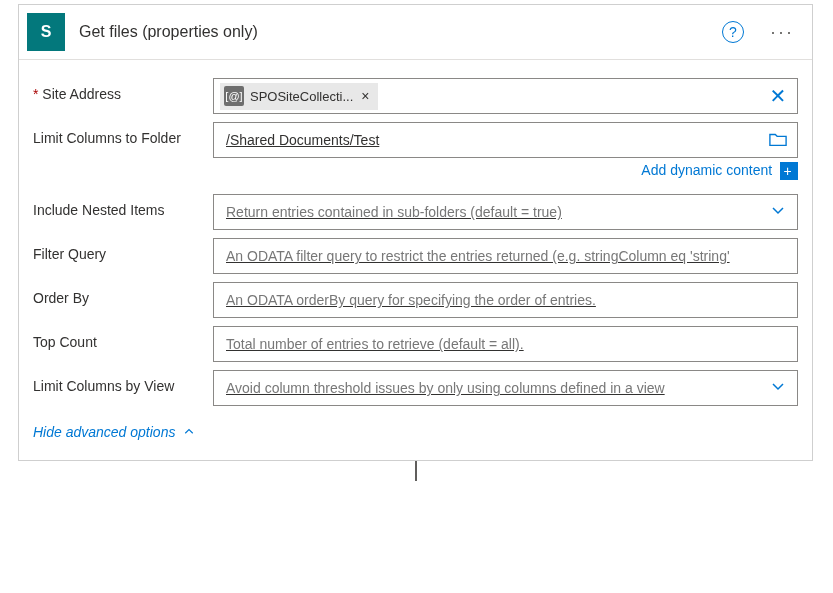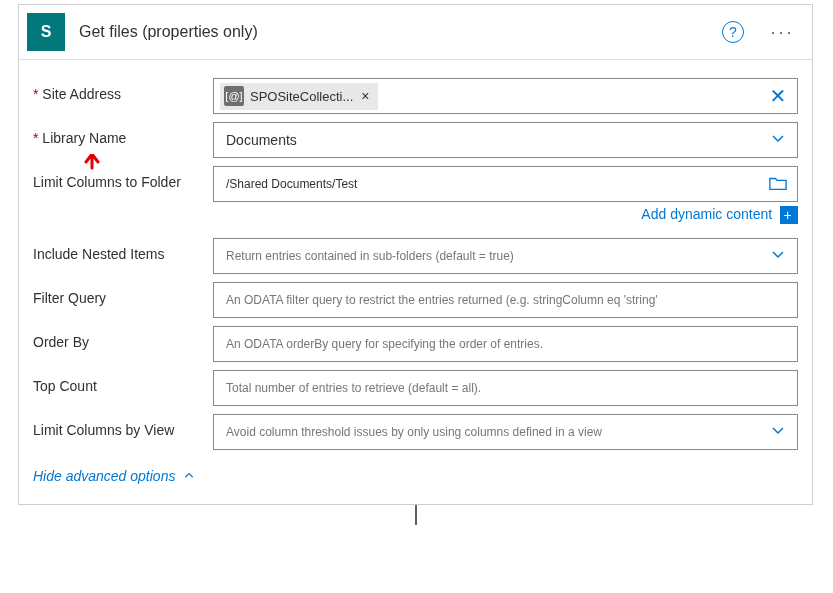--- a/index.html
+++ b/index.html
@@ -12,21 +12,21 @@
     .more-icon { color: #605e5c; font-size: 18px; letter-spacing: 2px; cursor: pointer; padding: 0 4px; }
     .card-body { padding: 18px 14px 20px 14px; }
     .row { display: flex; align-items: flex-start; margin-bottom: 8px; }
     .label { width: 180px; padding-top: 8px; font-size: 14px; }
     .req { color: #a80000; }
     .field { flex: 1; min-width: 0; }
     .combo { border: 1px solid #8a8886; height: 36px; display: flex; align-items: center; padding: 0 4px 0 6px; position: relative; }
     .combo .chev { color: #0078d4; font-size: 16px; width: 30px; text-align: center; cursor: pointer; }
     .combo .clear-x { color: #0078d4; font-size: 20px; width: 30px; text-align: center; cursor: pointer; font-weight: 300; }
     .combo .folder { color: #0078d4; width: 30px; text-align: center; cursor: pointer; }
-    .combo input { border: none; outline: none; flex: 1; font-size: 12px; padding: 0 6px; font-family: inherit; color: #323130; }
+    .combo input { border: none; outline: none; flex: 1; font-size: 14px; padding: 0 6px; font-family: inherit; color: #323130; text-decoration: underline; }
     .combo input::placeholder { color: #777; }
     .token { background: #e8e8e8; height: 27px; display: flex; align-items: center; padding: 0 8px 0 4px; gap: 6px; }
     .token-icon { background: #6e6e6e; color: #fff; width: 20px; height: 20px; display: flex; align-items: center; justify-content: center; font-size: 11px; border-radius: 2px; }
     .token-text { font-size: 13px; }
     .token-x { font-size: 14px; cursor: pointer; margin-left: 2px; }
     .combo .textval { flex: 1; padding: 0 6px; }
     .add-dynamic { text-align: right; margin: 4px 0 14px 180px; font-size: 14px; }
     .add-dynamic a { color: #0078d4; text-decoration: none; cursor: pointer; }
     .add-dynamic .plus { display: inline-flex; align-items: center; justify-content: center; background: #0078d4; color: #fff; width: 18px; height: 18px; font-size: 14px; margin-left: 4px; vertical-align: middle; cursor: pointer; border-right: 3px solid #0078d4; }
     .advanced-toggle { color: #0078d4; font-size: 14px; display: inline-flex; align-items: center; gap: 8px; cursor: pointer; margin-top: 10px; font-style: italic; }
@@ -57,38 +57,20 @@
             <span class="token-icon">[@]</span>
             <span class="token-text">SPOSiteCollecti...</span>
             <span class="token-x">×</span>
           </div>
           <span style="flex:1"></span>
           <span class="clear-x">✕</span>
         </div>
       </div>
     </div>
 
-    <div class="row" style="position:relative">
-      <div class="label"><span class="req">*</span> <span>Library Name</span></div>
-      <div class="field">
-        <div class="combo">
-          <span class="textval">Documents</span>
-          <span class="chev">
-            <svg viewBox="0 0 16 16" width="16" height="16" fill="none" stroke="#0078d4" stroke-width="1.5">
-                <polyline points="3,6 8,11 13,6"></polyline>
-              </svg>
-          </span>
-        </div>
-        <div class="annot-arrow" style="left:49px; top:32px;">
-          <svg width="20" height="18" viewBox="0 0 20 18">
-              <path d="M10 0 L10 14 M10 0 L4 8 M10 0 L16 8" stroke="#e60000" stroke-width="3" fill="none" stroke-linecap="round"></path>
-            </svg>
-        </div>
-      </div>
-    </div>
 
     <div class="row" style="margin-bottom:4px">
       <div class="label">Limit Columns to Folder</div>
       <div class="field">
         <div class="combo">
           <input value="/Shared Documents/Test" style="">
           <span class="folder">
             <svg class="icon" viewBox="0 0 20 16" fill="none" stroke="#0078d4" stroke-width="1.5">
                 <path d="M1 3 h6 l2 2 h10 v10 h-18 z"></path>
               </svg>

